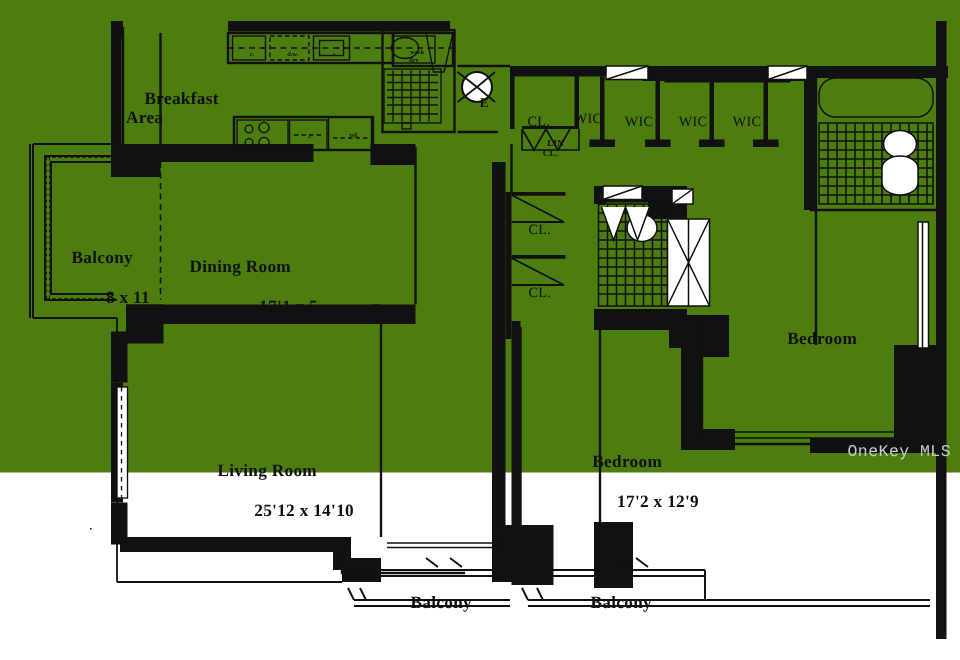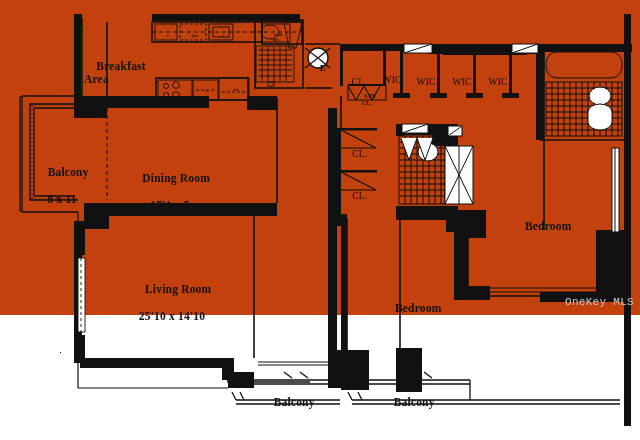--- a/index.html
+++ b/index.html
@@ -12,21 +12,21 @@
     width: 640px;
     height: 440px;
     font-family: "Liberation Serif", "DejaVu Serif", serif;
     overflow: hidden;
     position: relative;
   }
   #floorplan-root {
     position: relative;
     width: 640px;
     height: 315px;
-    background: #c2410c;
+    background: #4d7c0f;
   }
   #plan-svg {
     position: absolute;
     left: 0;
     top: 0;
     width: 640px;
     height: 440px;
     display: block;
   }
   .lbl {
@@ -38,20 +38,21 @@
     line-height: 1.18;
     letter-spacing: 0.2px;
     text-align: center;
   }
   .lbl-room {
     font-size: 11.5px;
   }
   .lbl-room .dim {
     display: block;
     font-size: 11.5px;
+    text-align: right;
   }
   .lbl-small {
     font-size: 9.5px;
     font-weight: normal;
   }
   .lbl-tiny {
     font-size: 6px;
     font-weight: bold;
   }
   .lbl-micro {
@@ -345,41 +346,42 @@
       <path d="M107,108 L107,200" stroke-dasharray="4 3"></path>
     </g>
 
   </svg>
 
   <div class="lbl lbl-room" style="left:84px; top:46px; width:78px; text-align:left;">
     <span>Breakfast
 Area</span>
   </div>
 
-  <div class="lbl lbl-room" style="left:112px; top:158px; width:116px;">
+  <div class="lbl lbl-room" style="left:96px; top:158px; width:116px;">
     <span>Dining Room</span>
     <span class="dim">17'1 x 5</span>
   </div>
 
-  <div class="lbl lbl-room" style="left:108px; top:269px; width:128px;">
+  <div class="lbl lbl-room" style="left:108px; top:294px; width:128px;">
     <span>Living Room</span>
-    <span class="dim">25'10 x 14'10</span>
+    <span class="dim">25'12 x 14'10</span>
   </div>
 
   <div class="lbl lbl-room" style="left:24px; top:152px; width:76px;">
     <span>Balcony</span>
     <span class="dim">8 x 11</span>
   </div>
 
   <div class="lbl lbl-room" style="left:490px; top:206px; width:104px;">
     <span>Bedroom</span>
   </div>
 
   <div class="lbl lbl-room" style="left:358px; top:288px; width:108px;">
     <span>Bedroom</span>
+    <span class="dim">17'2 x 12'9</span>
   </div>
 
   <div class="lbl lbl-room" style="left:252px; top:382px; width:72px;">
     <span>Balcony</span>
   </div>
 
   <div class="lbl lbl-room" style="left:372px; top:382px; width:72px;">
     <span>Balcony</span>
   </div>
 

